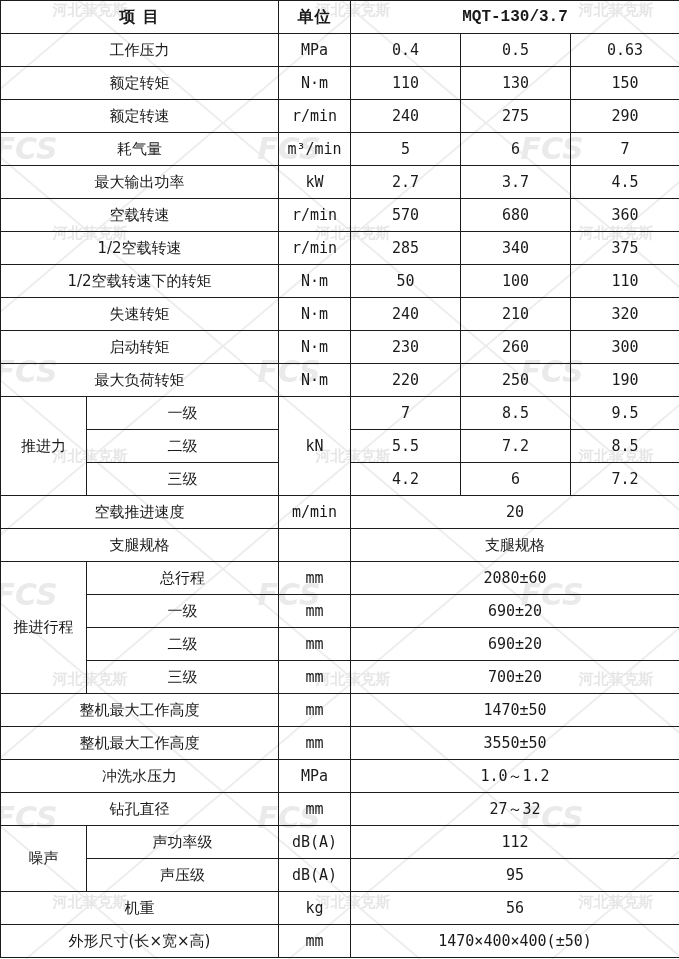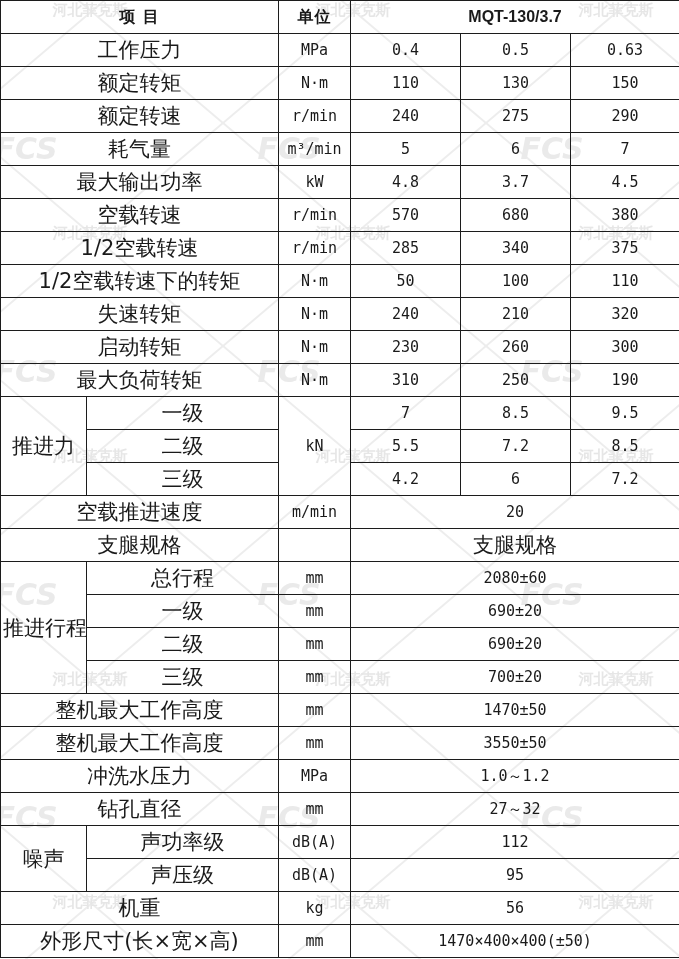--- a/index.html
+++ b/index.html
@@ -20,26 +20,26 @@
     width:679px;height:957px;
     background:transparent;
   }
   table.spec td{
     border:1px solid #1c1c1c;
     text-align:center;vertical-align:middle;
     padding:0 2px;overflow:hidden;white-space:nowrap;
     background:transparent;
   }
   td.h{font-weight:bold;font-size:16px;letter-spacing:1px;}
-  td.l,td.g,td.s{font-size:21px;}
+  td.l,td.g,td.s{font-size:15px;}
   td.u,td.v{
     font-family:"DejaVu Sans Mono","Liberation Mono",monospace;
     font-size:15px;
   }
-  td.h.model{font-family:Liberation Sans, sans-serif;letter-spacing:0;}
+  td.h.model{font-family:Liberation Mono, monospace;letter-spacing:0;}
   tr{height:33px;}
 </style>
 </head>
 <body>
 
 <svg class="wm-layer" width="679" height="959" xmlns="http://www.w3.org/2000/svg" aria-hidden="true">
   <defs>
     <pattern id="wm" x="-40" y="-100" width="263" height="223" patternUnits="userSpaceOnUse">
       <line x1="0" y1="0" x2="263" y2="223" stroke="#ededed" stroke-width="2"></line>
       <line x1="263" y1="0" x2="0" y2="223" stroke="#ededed" stroke-width="2"></line>
@@ -89,30 +89,30 @@
       <tr>
         <td class="l" colspan="2">耗气量</td>
         <td class="u">m³/min</td>
         <td class="v">5</td>
         <td class="v">6</td>
         <td class="v">7</td>
       </tr>
       <tr>
         <td class="l" colspan="2">最大输出功率</td>
         <td class="u">kW</td>
-        <td class="v">4.8</td>
+        <td class="v">2.7</td>
         <td class="v">3.7</td>
         <td class="v">4.5</td>
       </tr>
       <tr>
         <td class="l" colspan="2">空载转速</td>
         <td class="u">r/min</td>
         <td class="v">570</td>
         <td class="v">680</td>
-        <td class="v">380</td>
+        <td class="v">360</td>
       </tr>
       <tr>
         <td class="l" colspan="2">1/2空载转速</td>
         <td class="u">r/min</td>
         <td class="v">285</td>
         <td class="v">340</td>
         <td class="v">375</td>
       </tr>
       <tr>
         <td class="l" colspan="2">1/2空载转速下的转矩</td>
@@ -131,21 +131,21 @@
       <tr>
         <td class="l" colspan="2">启动转矩</td>
         <td class="u">N·m</td>
         <td class="v">230</td>
         <td class="v">260</td>
         <td class="v">300</td>
       </tr>
       <tr>
         <td class="l" colspan="2">最大负荷转矩</td>
         <td class="u">N·m</td>
-        <td class="v">310</td>
+        <td class="v">220</td>
         <td class="v">250</td>
         <td class="v">190</td>
       </tr>
       <tr>
         <td class="g" rowspan="3">推进力</td>
         <td class="s">一级</td>
         <td class="u" rowspan="3">kN</td>
         <td class="v">7</td>
         <td class="v">8.5</td>
         <td class="v">9.5</td>

